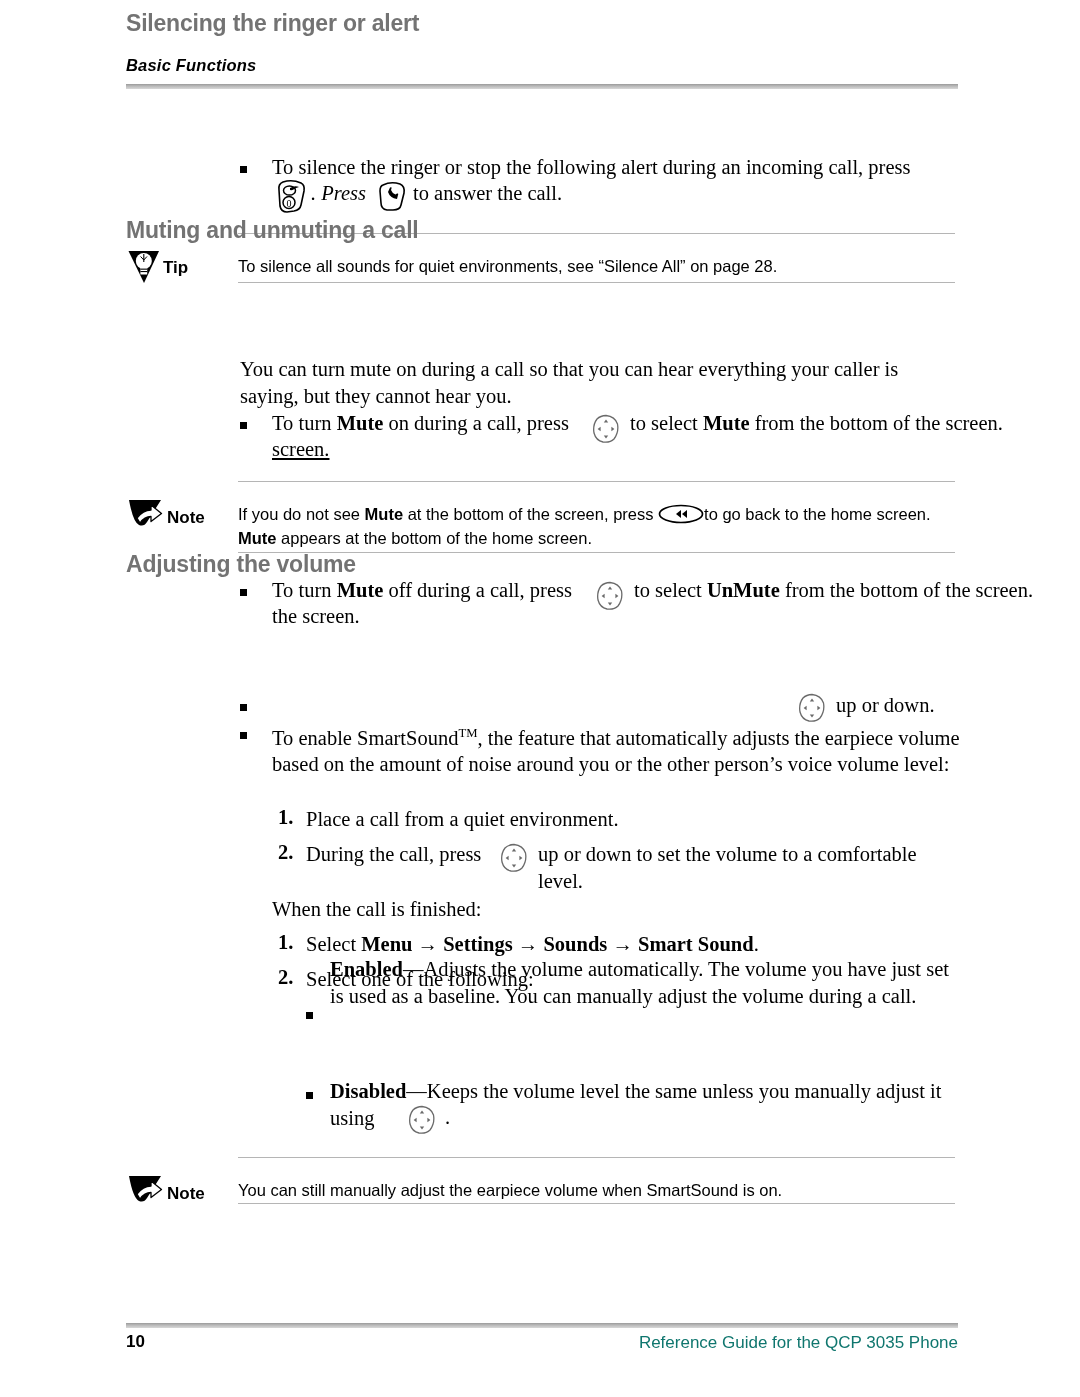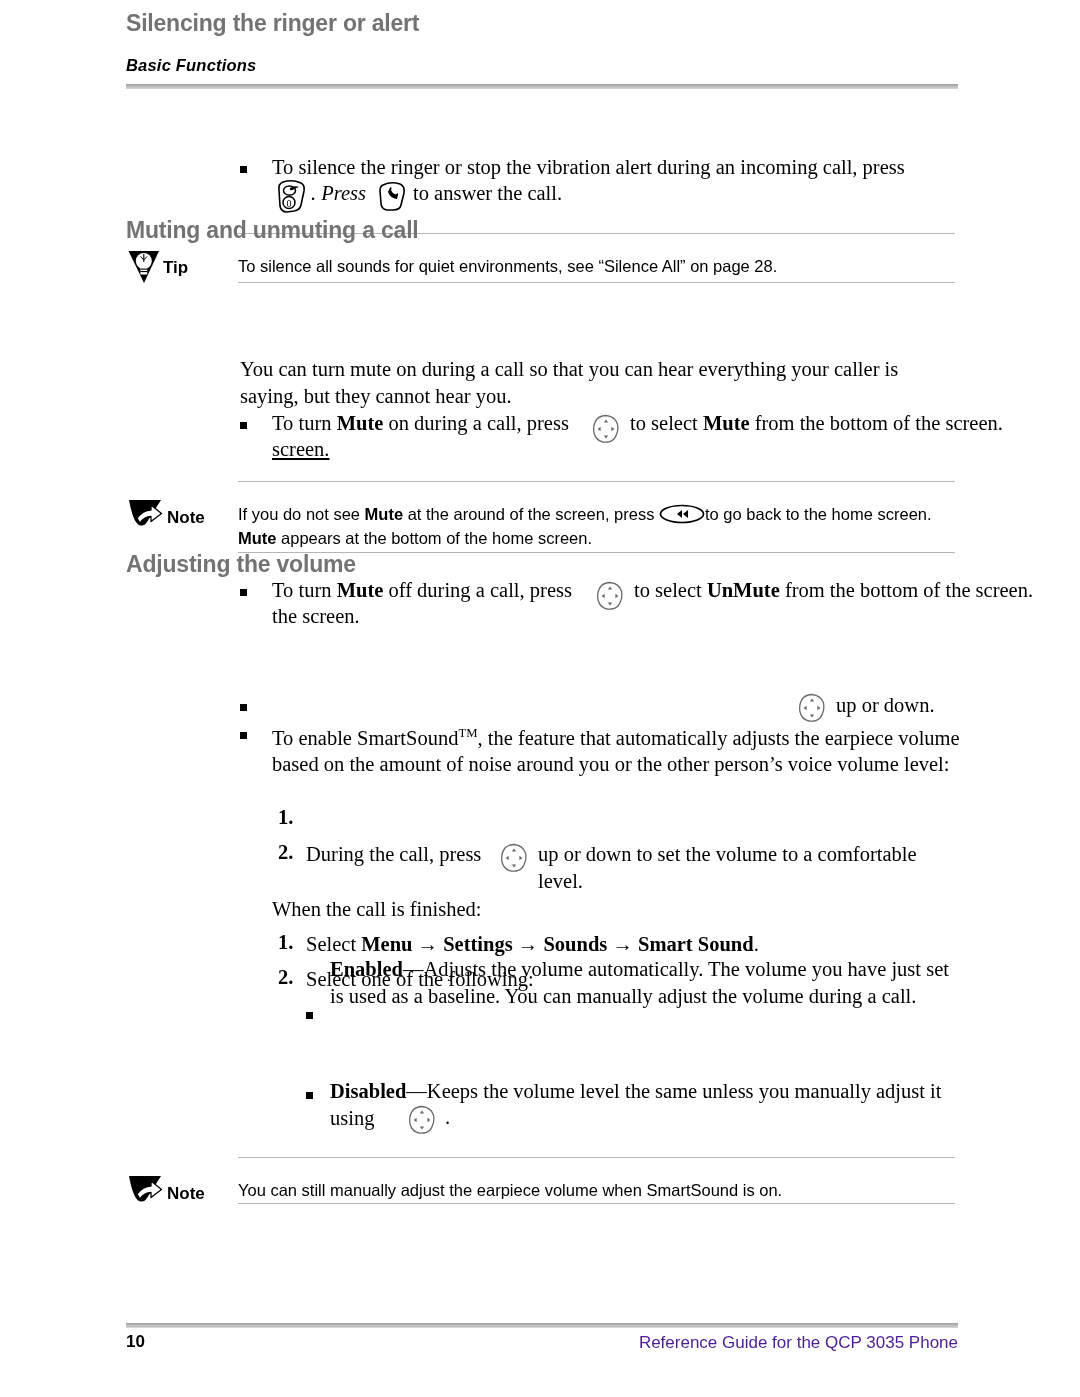--- a/index.html
+++ b/index.html
@@ -134,37 +134,37 @@
     font-weight: bold;
     font-size: 17px;
     color: #000;
   }
   .footer-title {
     position: absolute;
     right: 122px;
     top: 1333px;
     font-family: "Liberation Sans", sans-serif;
     font-size: 17px;
-    color: #4c1d95;
+    color: #0f766e;
   }
   .sup { font-size: 0.62em; vertical-align: super; }
 </style>
 </head>
 <body>
 
 <div class="page">
 
   <div class="running-header">Basic Functions</div>
   <div class="header-rule"></div>
 
   <h2 class="section-title sec-silencing">Silencing the ringer or alert</h2>
 
   <div class="bullet-sq" style="left:240px; top:166px;"></div>
   <div class="body-text" style="left:272px; top:154px; width:690px;">
-    <span>To silence the ringer or stop the vibration alert during an incoming call, press</span>
+    <span>To silence the ringer or stop the following alert during an incoming call, press</span>
   </div>
 
   <span class="key-icon" style="left:276px; top:178px;">
     <svg width="32" height="36" viewBox="0 0 32 36">
       <path d="M7 4 Q16 1 25 5 Q29 7 28 13 L25 27 Q24 32 18 33 L11 34 Q5 34 4 28 L3 12 Q2 6 7 4 Z" fill="none" stroke="#000" stroke-width="1.6"></path>
       <ellipse cx="13.5" cy="12.5" rx="6" ry="4.6" fill="none" stroke="#000" stroke-width="1.5"></ellipse>
       <path d="M14 10 Q19 7 23 9 Q20 9.5 17.5 11.5 Q16 12.5 14 12 Z" fill="#000"></path>
       <circle cx="13" cy="24.5" r="6" fill="none" stroke="#000" stroke-width="1.5"></circle>
       <text x="13" y="29" font-family="Liberation Serif, serif" font-size="10" text-anchor="middle" fill="#000">0</text>
     </svg>
@@ -229,21 +229,21 @@
     <div class="admon-rule" style="left:238px; top:481px; width:717px;"></div>
     <div class="admon-rule" style="left:238px; top:552px; width:717px;"></div>
     <span class="admon-icon" style="left:128px; top:498px;">
       <svg width="38" height="36" viewBox="0 0 38 36">
         <path d="M1 2 L33 2 L19 24 Q16 29 11 27 Q5 24 1 2 Z" fill="#000"></path>
         <path d="M9 20 Q15 12 23 12 L23 7 L33.5 15.5 L23 23.5 L23 18.5 Q16.5 18.5 12 25 Z" fill="#fff" stroke="#000" stroke-width="1.3" stroke-linejoin="round"></path>
       </svg>
     </span>
     <div class="admon-label" style="left:167px; top:508px;">Note</div>
     <div class="admon-text" style="left:238px; top:492px; width:730px;">
-      <span>If you do not see </span><b>Mute</b><span> at the around of the screen, press</span>
+      <span>If you do not see </span><b>Mute</b><span> at the bottom of the screen, press</span>
       <span class="key-icon" style="position:relative; top:4px; display:inline-block;">
         <svg width="46" height="20" viewBox="0 0 46 20">
           <ellipse cx="23" cy="10" rx="21.5" ry="8.5" fill="none" stroke="#000" stroke-width="1.7"></ellipse>
           <path d="M23 6 l-5 4 l5 4 Z" fill="#000"></path>
           <path d="M29 6 l-5 4 l5 4 Z" fill="#000"></path>
         </svg>
       </span><span>to go back to the home screen. </span><b>Mute</b><span> appears at the bottom of the home screen.</span>
     </div>
   </div>
 
@@ -278,20 +278,21 @@
     </svg>
   </span>
   <div class="body-text" style="left:836px; top:692px;">up or down.</div>
 
   <div class="bullet-sq" style="left:240px; top:732px;"></div>
   <div class="body-text" style="left:272px; top:720px; width:690px;">
     <span>To enable SmartSound</span><span class="sup">TM</span><span>, the feature that automatically adjusts the earpiece volume based on the amount of noise around you or the other person’s voice volume level:</span>
   </div>
 
   <div class="num-label" style="left:278px; top:806px;">1.</div>
+  <div class="body-text" style="left:306px; top:806px;">Place a call from a quiet environment.</div>
 
   <div class="num-label" style="left:278px; top:841px;">2.</div>
   <div class="body-text" style="left:306px; top:841px;">During the call, press</div>
   <span class="key-icon" style="left:500px; top:843px;">
     <svg width="28" height="30" viewBox="0 0 28 30">
       <path d="M14 1.5 Q23 2.5 25.5 10 Q27 18 22 25 Q18 29 11 28 Q4 26.5 2 19 Q0.6 11 5 5 Q8.5 1.6 14 1.5 Z" fill="none" stroke="#6a6a6a" stroke-width="1.3"></path>
       <path d="M14 5.5 l2.2 3 h-4.4 Z" fill="#6a6a6a"></path>
       <path d="M14 24.5 l-2.2 -3 h4.4 Z" fill="#6a6a6a"></path>
       <path d="M5.6 15 l3 -2.2 v4.4 Z" fill="#6a6a6a"></path>
       <path d="M22.4 15 l-3 2.2 v-4.4 Z" fill="#6a6a6a"></path>

